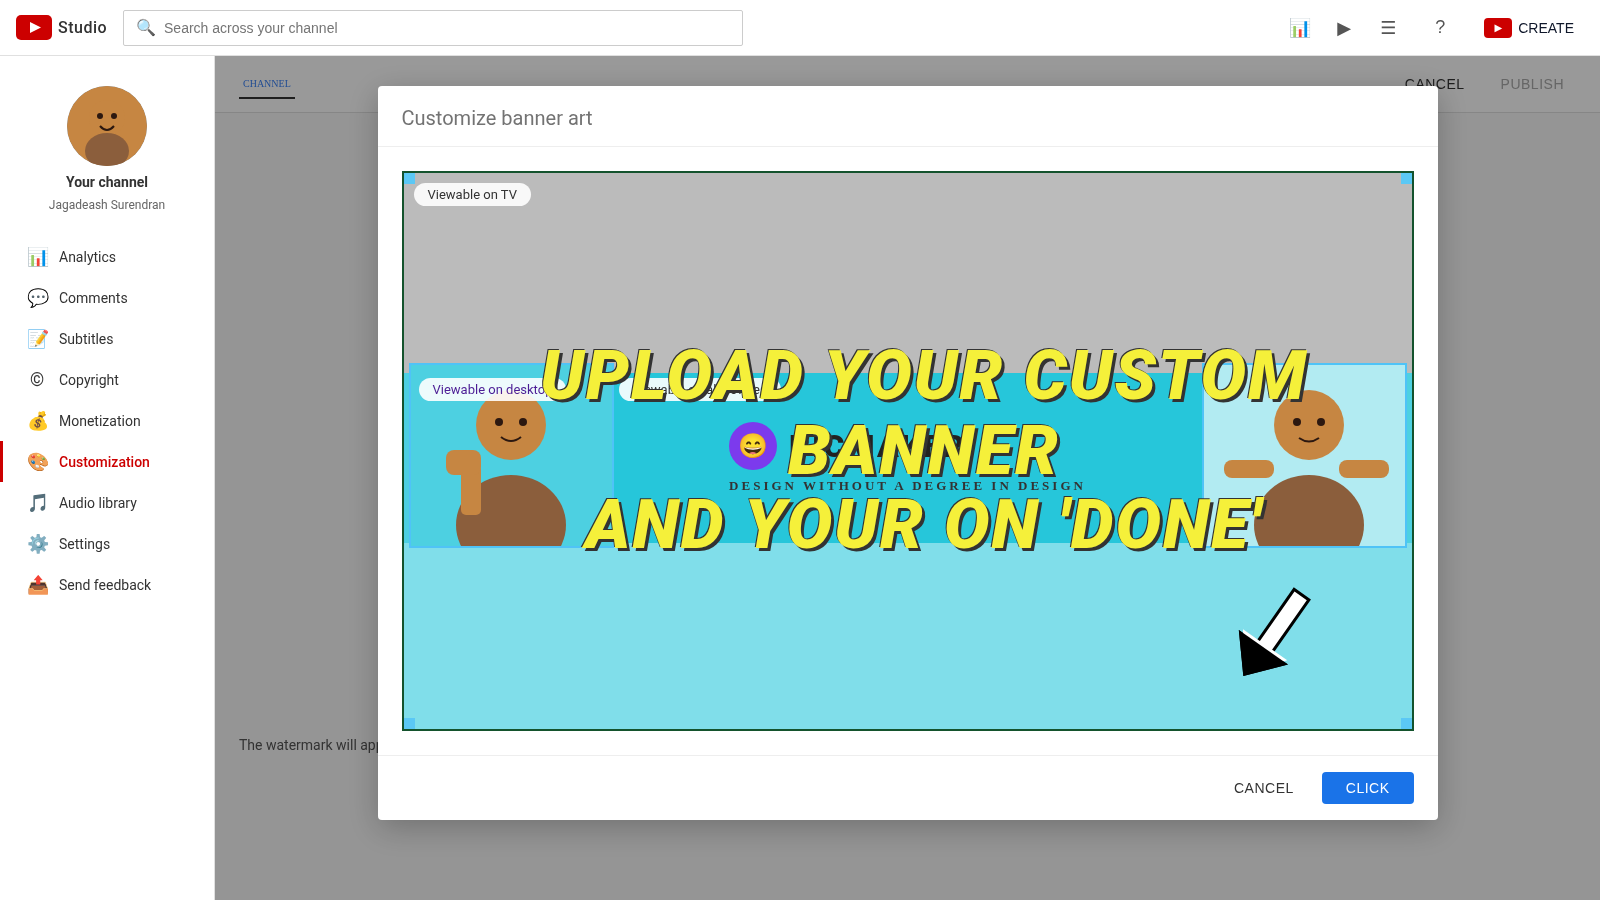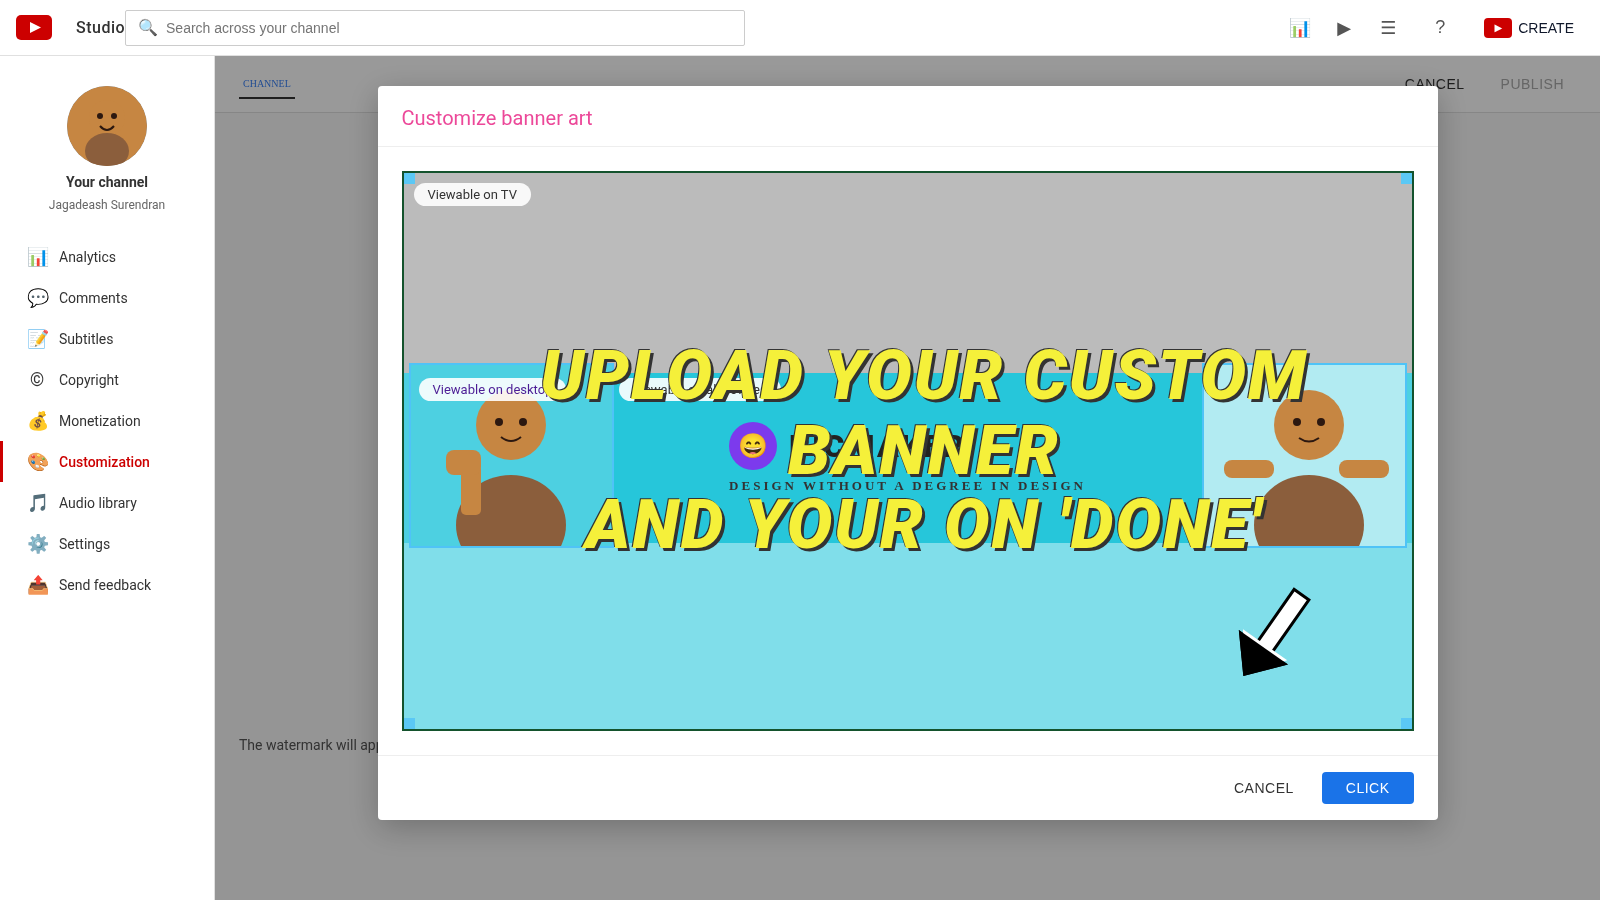--- a/index.html
+++ b/index.html
@@ -20,21 +20,22 @@
       background: #fff;
       display: flex;
       align-items: center;
       padding: 0 16px;
       border-bottom: 1px solid #e0e0e0;
       z-index: 10;
     }
     .logo-area {
       display: flex;
       align-items: center;
-      gap: 24px;
+      gap: 6px;
+      margin-right: 16px;
     }
     .yt-icon {
       width: 36px;
       height: 25px;
     }
     .studio-text {
       font-size: 16px;
       font-weight: 500;
       color: #333;
       letter-spacing: 0.5px;
@@ -255,21 +256,21 @@
       border-radius: 4px;
       width: 1060px;
       max-height: 820px;
       overflow: hidden;
       box-shadow: 0 8px 32px rgba(0,0,0,0.25);
     }
     .modal-header {
       padding: 20px 24px 16px;
       font-size: 20px;
       font-weight: 400;
-      color: #ec4899;
+      color: #737373;
       border-bottom: 1px solid #eee;
     }
     .modal-body {
       padding: 24px;
       position: relative;
     }
 
     
     .banner-preview {
       width: 100%;

